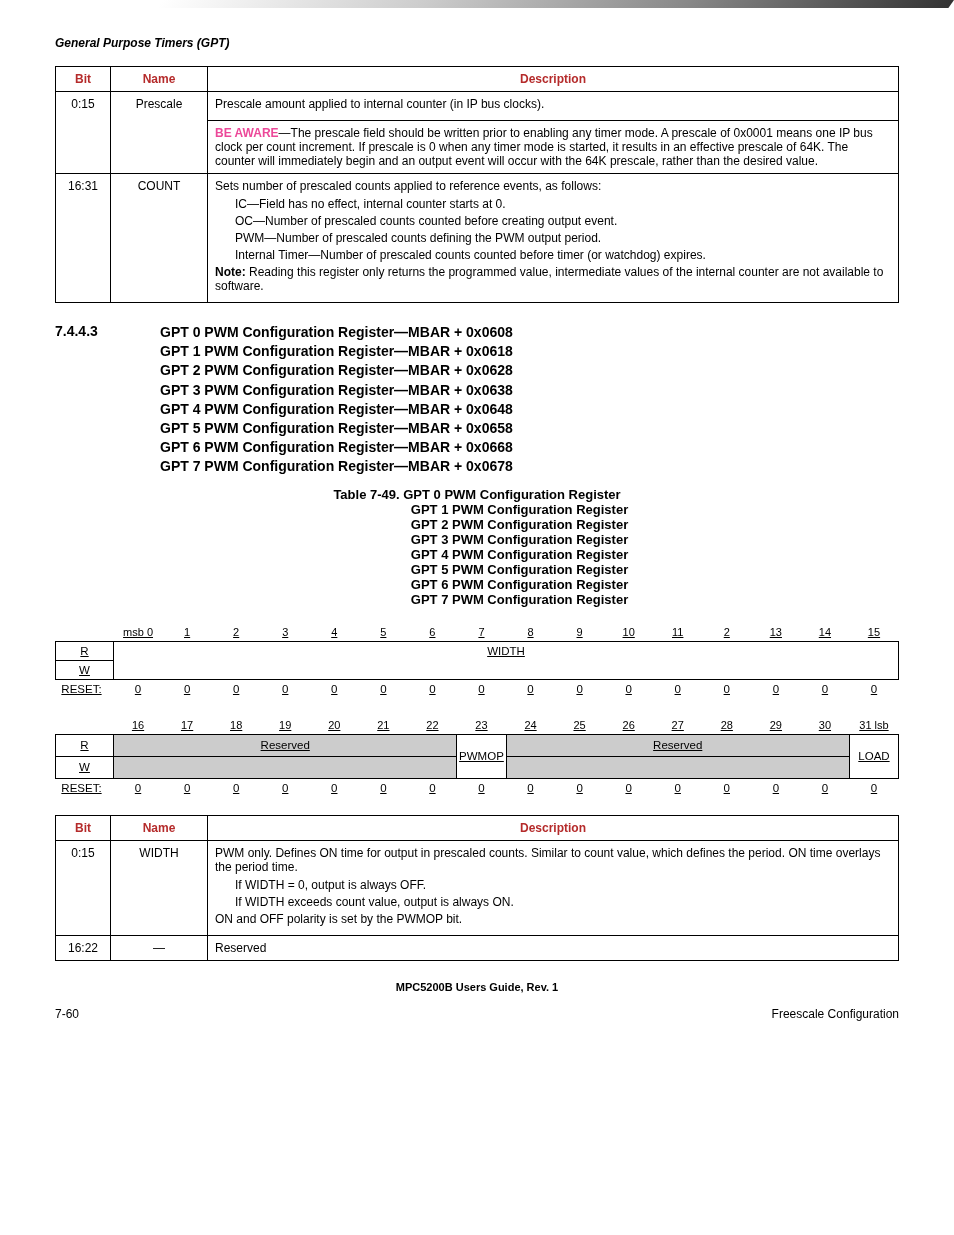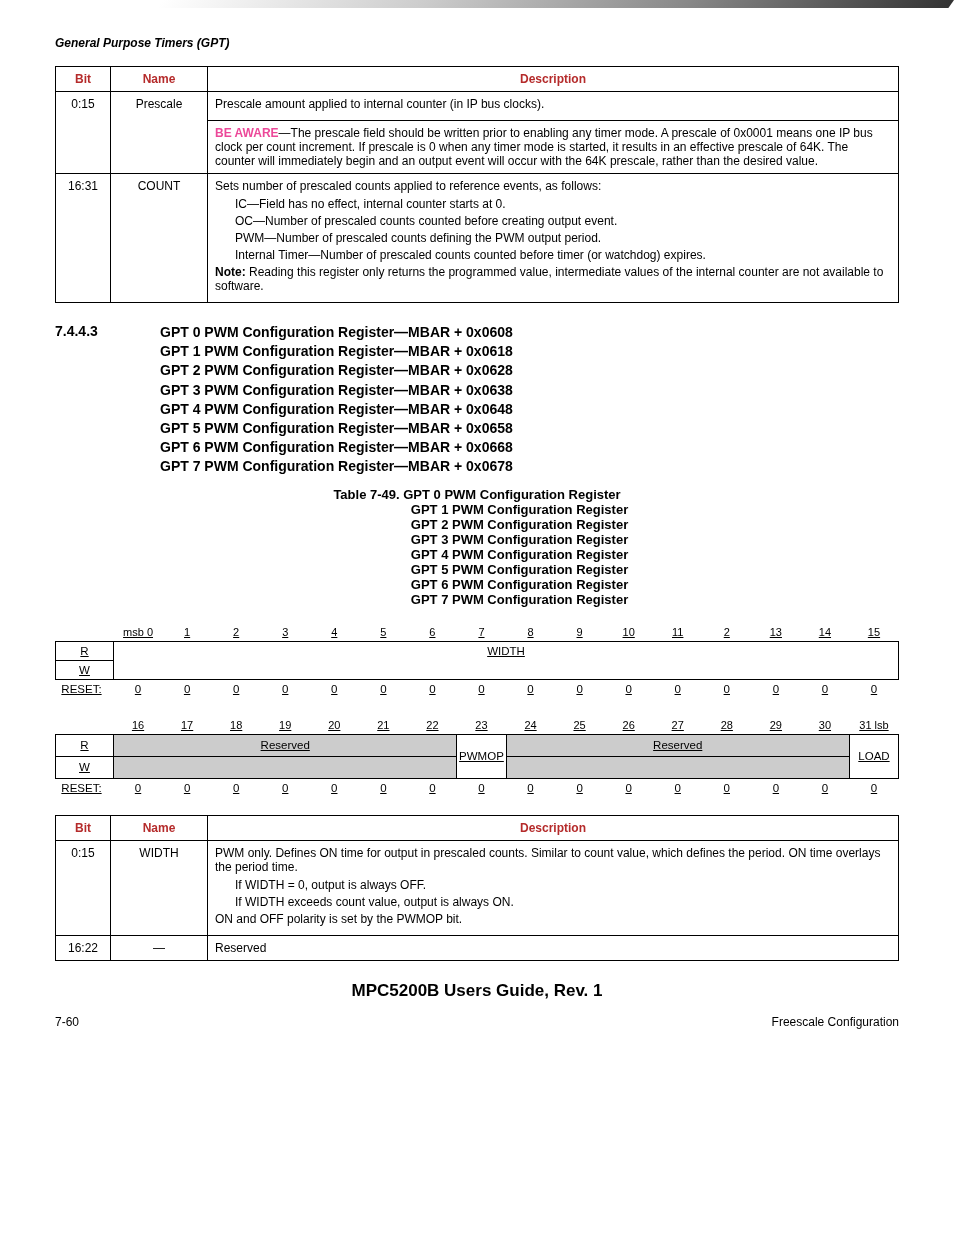--- a/index.html
+++ b/index.html
@@ -85,21 +85,21 @@
     }
     .rw-label {
       border: 1px solid #000;
       text-align: center;
       font-weight: normal;
     }
     .shaded { background: #ccc; }
     .reset-row td { padding-top: 5px; }
     .spacer-row td { height: 18px; }
 
-    .footer-line { text-align: center; font-size: 17px; font-weight: bold; margin-top: 20px; }
+    .footer-line { text-align: center; font-size: 11px; font-weight: bold; margin-top: 20px; }
     .footer-row { display: flex; justify-content: space-between; font-size: 12px; margin-top: 14px; }
   </style>
 </head>
 <body>
 
 <div class="top-gradient"></div>
 
 <div class="header-title">General Purpose Timers (GPT)</div>
 
 <table class="desc-table">

